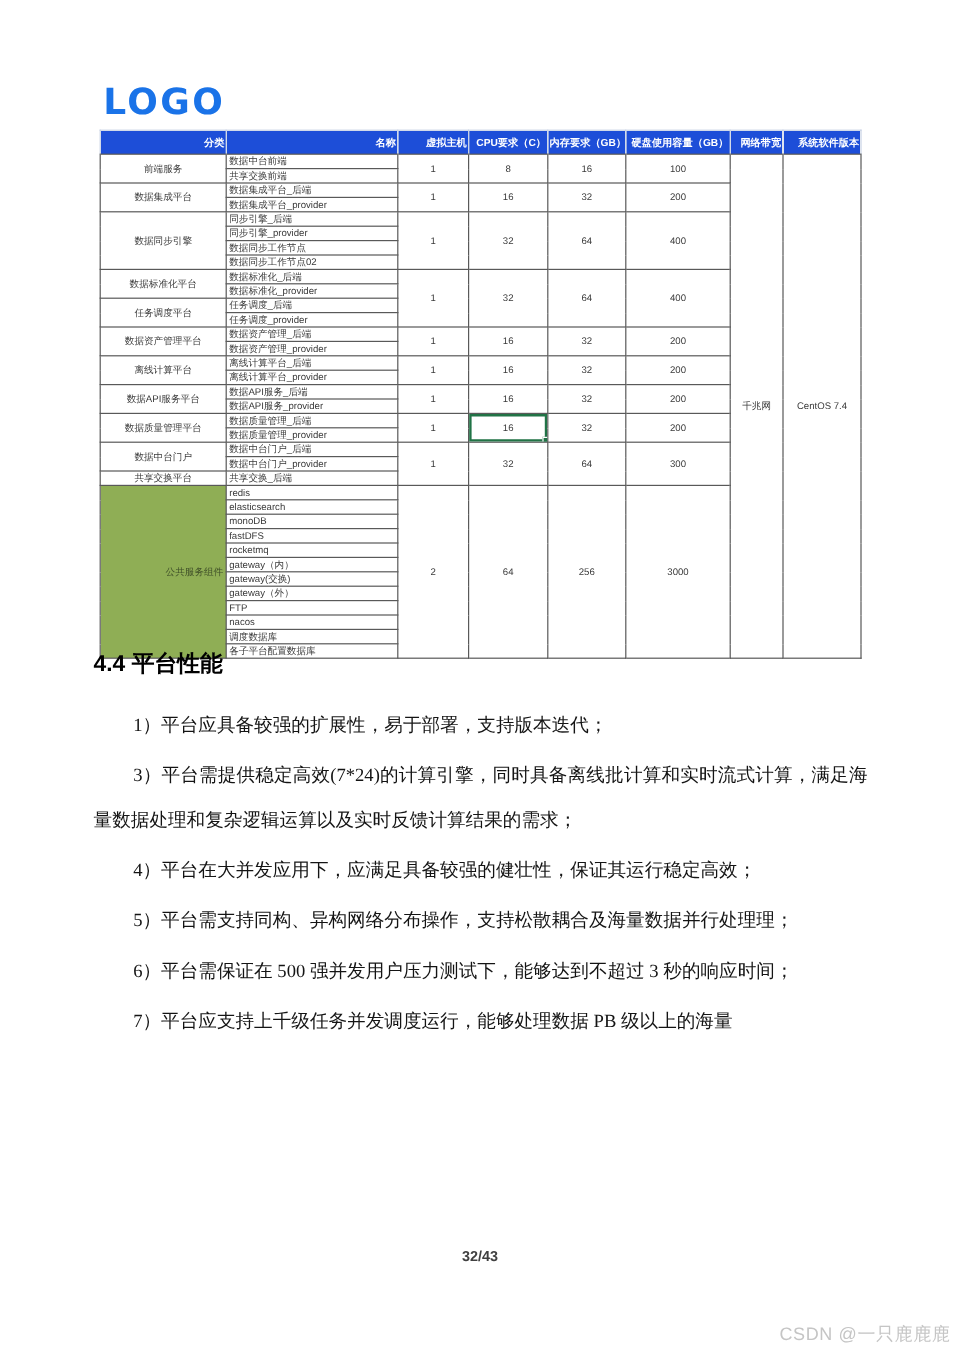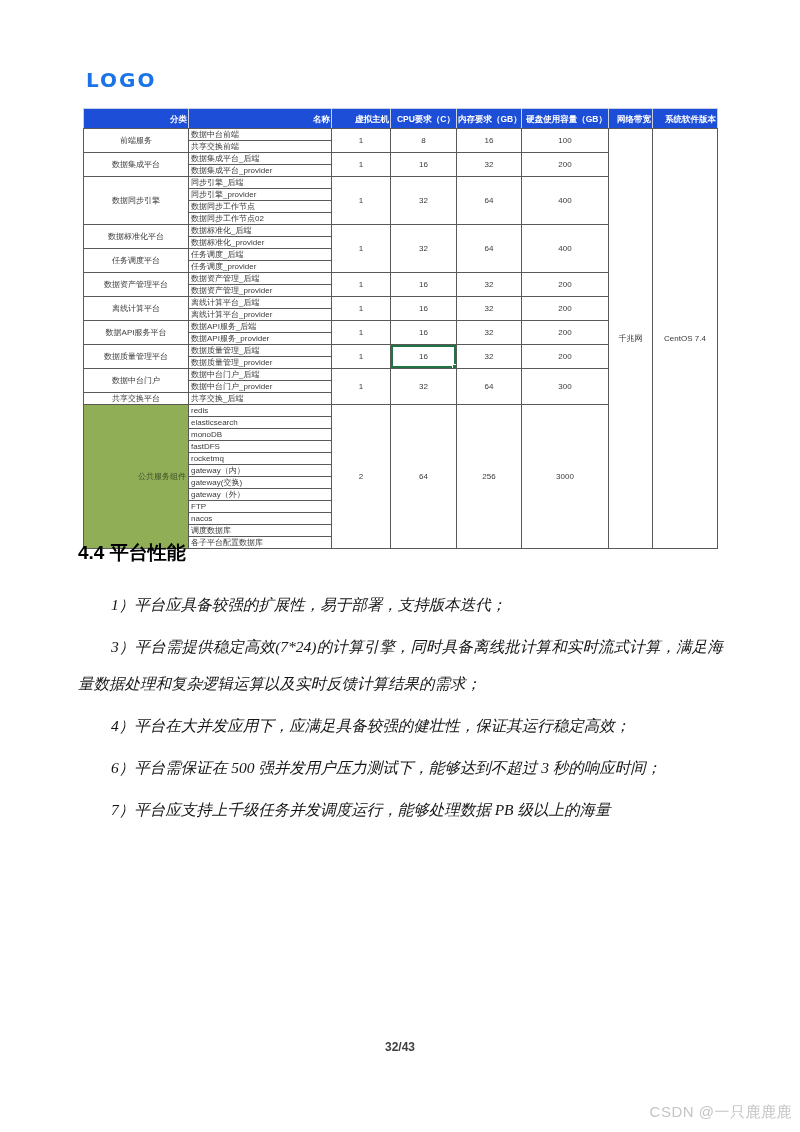--- a/index.html
+++ b/index.html
@@ -9,21 +9,21 @@
     width: 800px; height: 1132px;
     background: #ffffff;
     font-family: "Liberation Sans", sans-serif;
     overflow: hidden;
     margin: 0 auto;
   }
   
   .logo {
     position: absolute; left: 86px; top: 68px;
     font-family: "DejaVu Sans", sans-serif;
-    font-weight: 900; font-size: 20px; letter-spacing: 2px;
+    font-weight: 900; font-size: 30px; letter-spacing: 2px;
     color: #1a73e8;
   }
   
   .table-wrap { position: absolute; left: 83px; top: 108px; width: 634px; }
   table.spec {
     border-collapse: collapse; width: 634px;
     table-layout: fixed;
     border: 1.5px solid #404040;
     font-family: "Liberation Sans", sans-serif;
   }
@@ -61,21 +61,20 @@
   .bodytext {
     position: absolute; left: 78px; top: 586px; width: 645px;
     font-family: "Liberation Serif", "DejaVu Serif", serif;
     font-size: 15.5px; color: #141414;
   }
   .bodytext p {
     line-height: 37px;
     text-indent: 33px;
     text-align: justify;
     margin-bottom: 5px;
-    font-style: italic;
   }
   
   .pagenum {
     position: absolute; left: 0; top: 1040px; width: 100%;
     text-align: center; font-size: 12px; font-weight: bold; color: #404040;
     font-family: "Liberation Sans", sans-serif;
   }
   .watermark {
     position: absolute; right: 8px; top: 1103px;
     font-size: 15px; color: #c5c5c5;
@@ -277,20 +276,21 @@
         </tbody>
     </table>
   </div>
 
   <div class="heading">4.4 平台性能</div>
 
   <div class="bodytext">
     <p>1）平台应具备较强的扩展性，易于部署，支持版本迭代；</p>
     <p>3）平台需提供稳定高效(7*24)的计算引擎，同时具备离线批计算和实时流式计算，满足海量数据处理和复杂逻辑运算以及实时反馈计算结果的需求；</p>
     <p>4）平台在大并发应用下，应满足具备较强的健壮性，保证其运行稳定高效；</p>
+    <p>5）平台需支持同构、异构网络分布操作，支持松散耦合及海量数据并行处理理；</p>
     <p>6）平台需保证在 500 强并发用户压力测试下，能够达到不超过 3 秒的响应时间；</p>
     <p>7）平台应支持上千级任务并发调度运行，能够处理数据 PB 级以上的海量</p>
   </div>
 
   <div class="pagenum">32/43</div>
 
   <div class="watermark">CSDN @一只鹿鹿鹿</div>
 
 </div>
 

